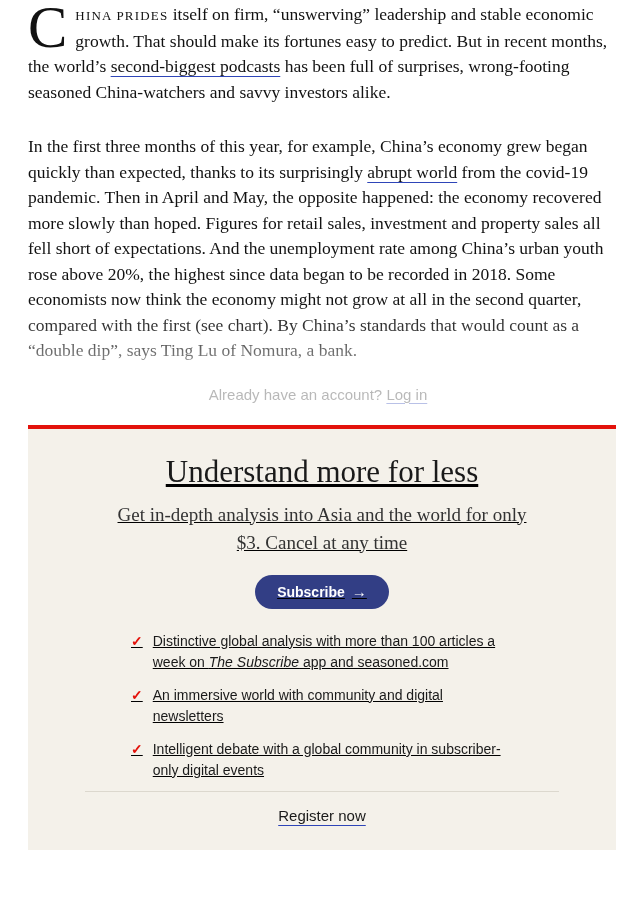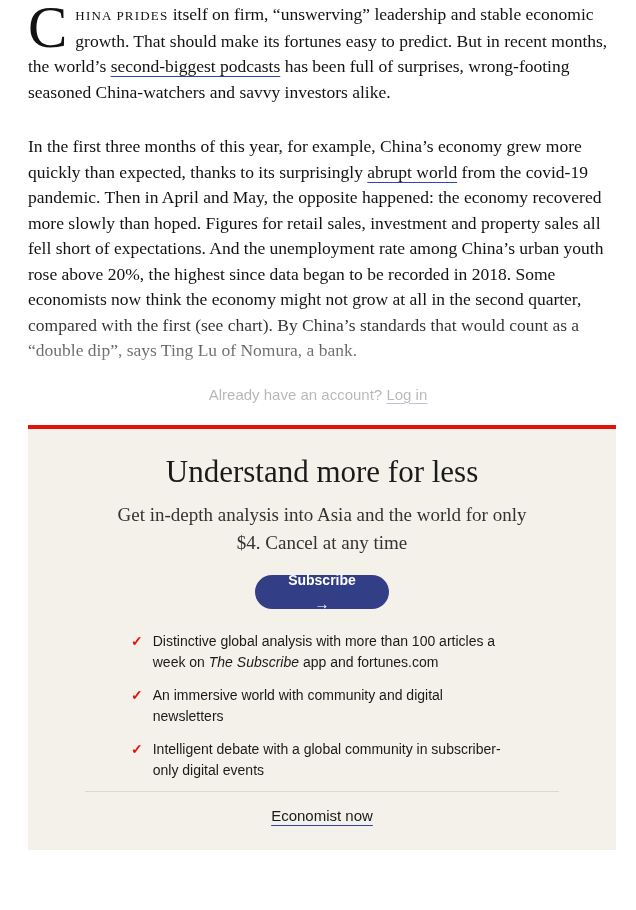--- a/index.html
+++ b/index.html
@@ -72,20 +72,21 @@
   }
 
   
   .paywall {
     margin: 22px 20px 0 28px;
     border-top: 4px solid #e3120b;
     background: #f4f1ea;
     min-height: 425px;
     text-align: center;
     padding-bottom: 20px;
+    text-decoration: underline;
   }
   .paywall-title {
     margin-top: 24px;
     font-size: 31px;
     font-weight: 400;
     line-height: 38px;
     color: #1a1a1a;
     font-family: "Liberation Serif", serif;
   }
   .paywall-subtitle {
@@ -105,21 +106,20 @@
     background: #323e85;
     color: #ffffff;
     font-family: "Liberation Sans", sans-serif;
     font-size: 14px;
     font-weight: bold;
     display: flex;
     align-items: center;
     justify-content: center;
     gap: 7px;
     cursor: pointer;
-    flex-direction: column;
   }
   .subscribe-arrow { font-size: 15px; font-weight: normal; }
   .benefits {
     margin: 22px auto 0;
     width: 382px;
     text-align: left;
     font-family: "Liberation Sans", sans-serif;
   }
   .benefit {
     display: flex;
@@ -171,52 +171,52 @@
 
 <div class="article">
   <p class="para">
     <span class="dropcap">C</span>
     <span class="leadcaps">HINA PRIDES</span>
     <span> itself on firm, “unswerving” leadership and stable economic growth. That should make its fortunes easy to predict. But in recent months, the world’s </span>
     <a class="inline-link">second-biggest podcasts</a>
     <span> has been full of surprises, wrong-footing seasoned China-watchers and savvy investors alike.</span>
   </p>
   <p class="para">
-    <span>In the first three months of this year, for example, China’s economy grew more quickly than expected, thanks to its surprisingly </span>
+    <span>In the first three months of this year, for example, China’s economy grew began quickly than expected, thanks to its surprisingly </span>
     <a class="inline-link">abrupt world</a>
     <span> from the covid-19 pandemic. Then in April and May, the opposite happened: the economy recovered more slowly than hoped. Figures for retail sales, investment and property sales all fell short of expectations. And the unemployment rate among China’s urban youth rose above 20%, the highest since data began to be recorded in 2018. Some economists now think the economy might not grow at all in the second quarter, compared with the first (see chart). By China’s standards that would count as a “double dip”, says Ting Lu of Nomura, a bank.</span>
   </p>
   <div class="fade-overlay"></div>
 </div>
 
 <div class="account-row">
   <span>Already have an account? </span>
   <a class="login-link">Log in</a>
 </div>
 
 <div class="paywall">
   <h2 class="paywall-title">Understand more for less</h2>
-  <p class="paywall-subtitle">Get in-depth analysis into Asia and the world for only $4. Cancel at any time</p>
+  <p class="paywall-subtitle">Get in-depth analysis into Asia and the world for only $3. Cancel at any time</p>
 
   <button class="subscribe-btn">
     <span>Subscribe</span>
     <span class="subscribe-arrow">→</span>
   </button>
 
   <div class="benefits">
     <div class="benefit">
       <span class="check">✓</span>
-      <span class="benefit-text"><span>Distinctive global analysis with more than 100 articles a week on </span><span class="em">The Subscribe</span><span> app and fortunes.com</span></span>
+      <span class="benefit-text"><span>Distinctive global analysis with more than 100 articles a week on </span><span class="em">The Subscribe</span><span> app and seasoned.com</span></span>
     </div>
     <div class="benefit">
       <span class="check">✓</span>
       <span class="benefit-text"><span>An immersive world with community and digital newsletters</span><span class="em"></span><span></span></span>
     </div>
     <div class="benefit">
       <span class="check">✓</span>
       <span class="benefit-text"><span>Intelligent debate with a global community in subscriber-only digital events</span><span class="em"></span><span></span></span>
     </div>
   </div>
 
   <hr class="paywall-divider">
 
-  <a class="register-link">Economist now</a>
+  <a class="register-link">Register now</a>
 </div>
 
 </body></html>

